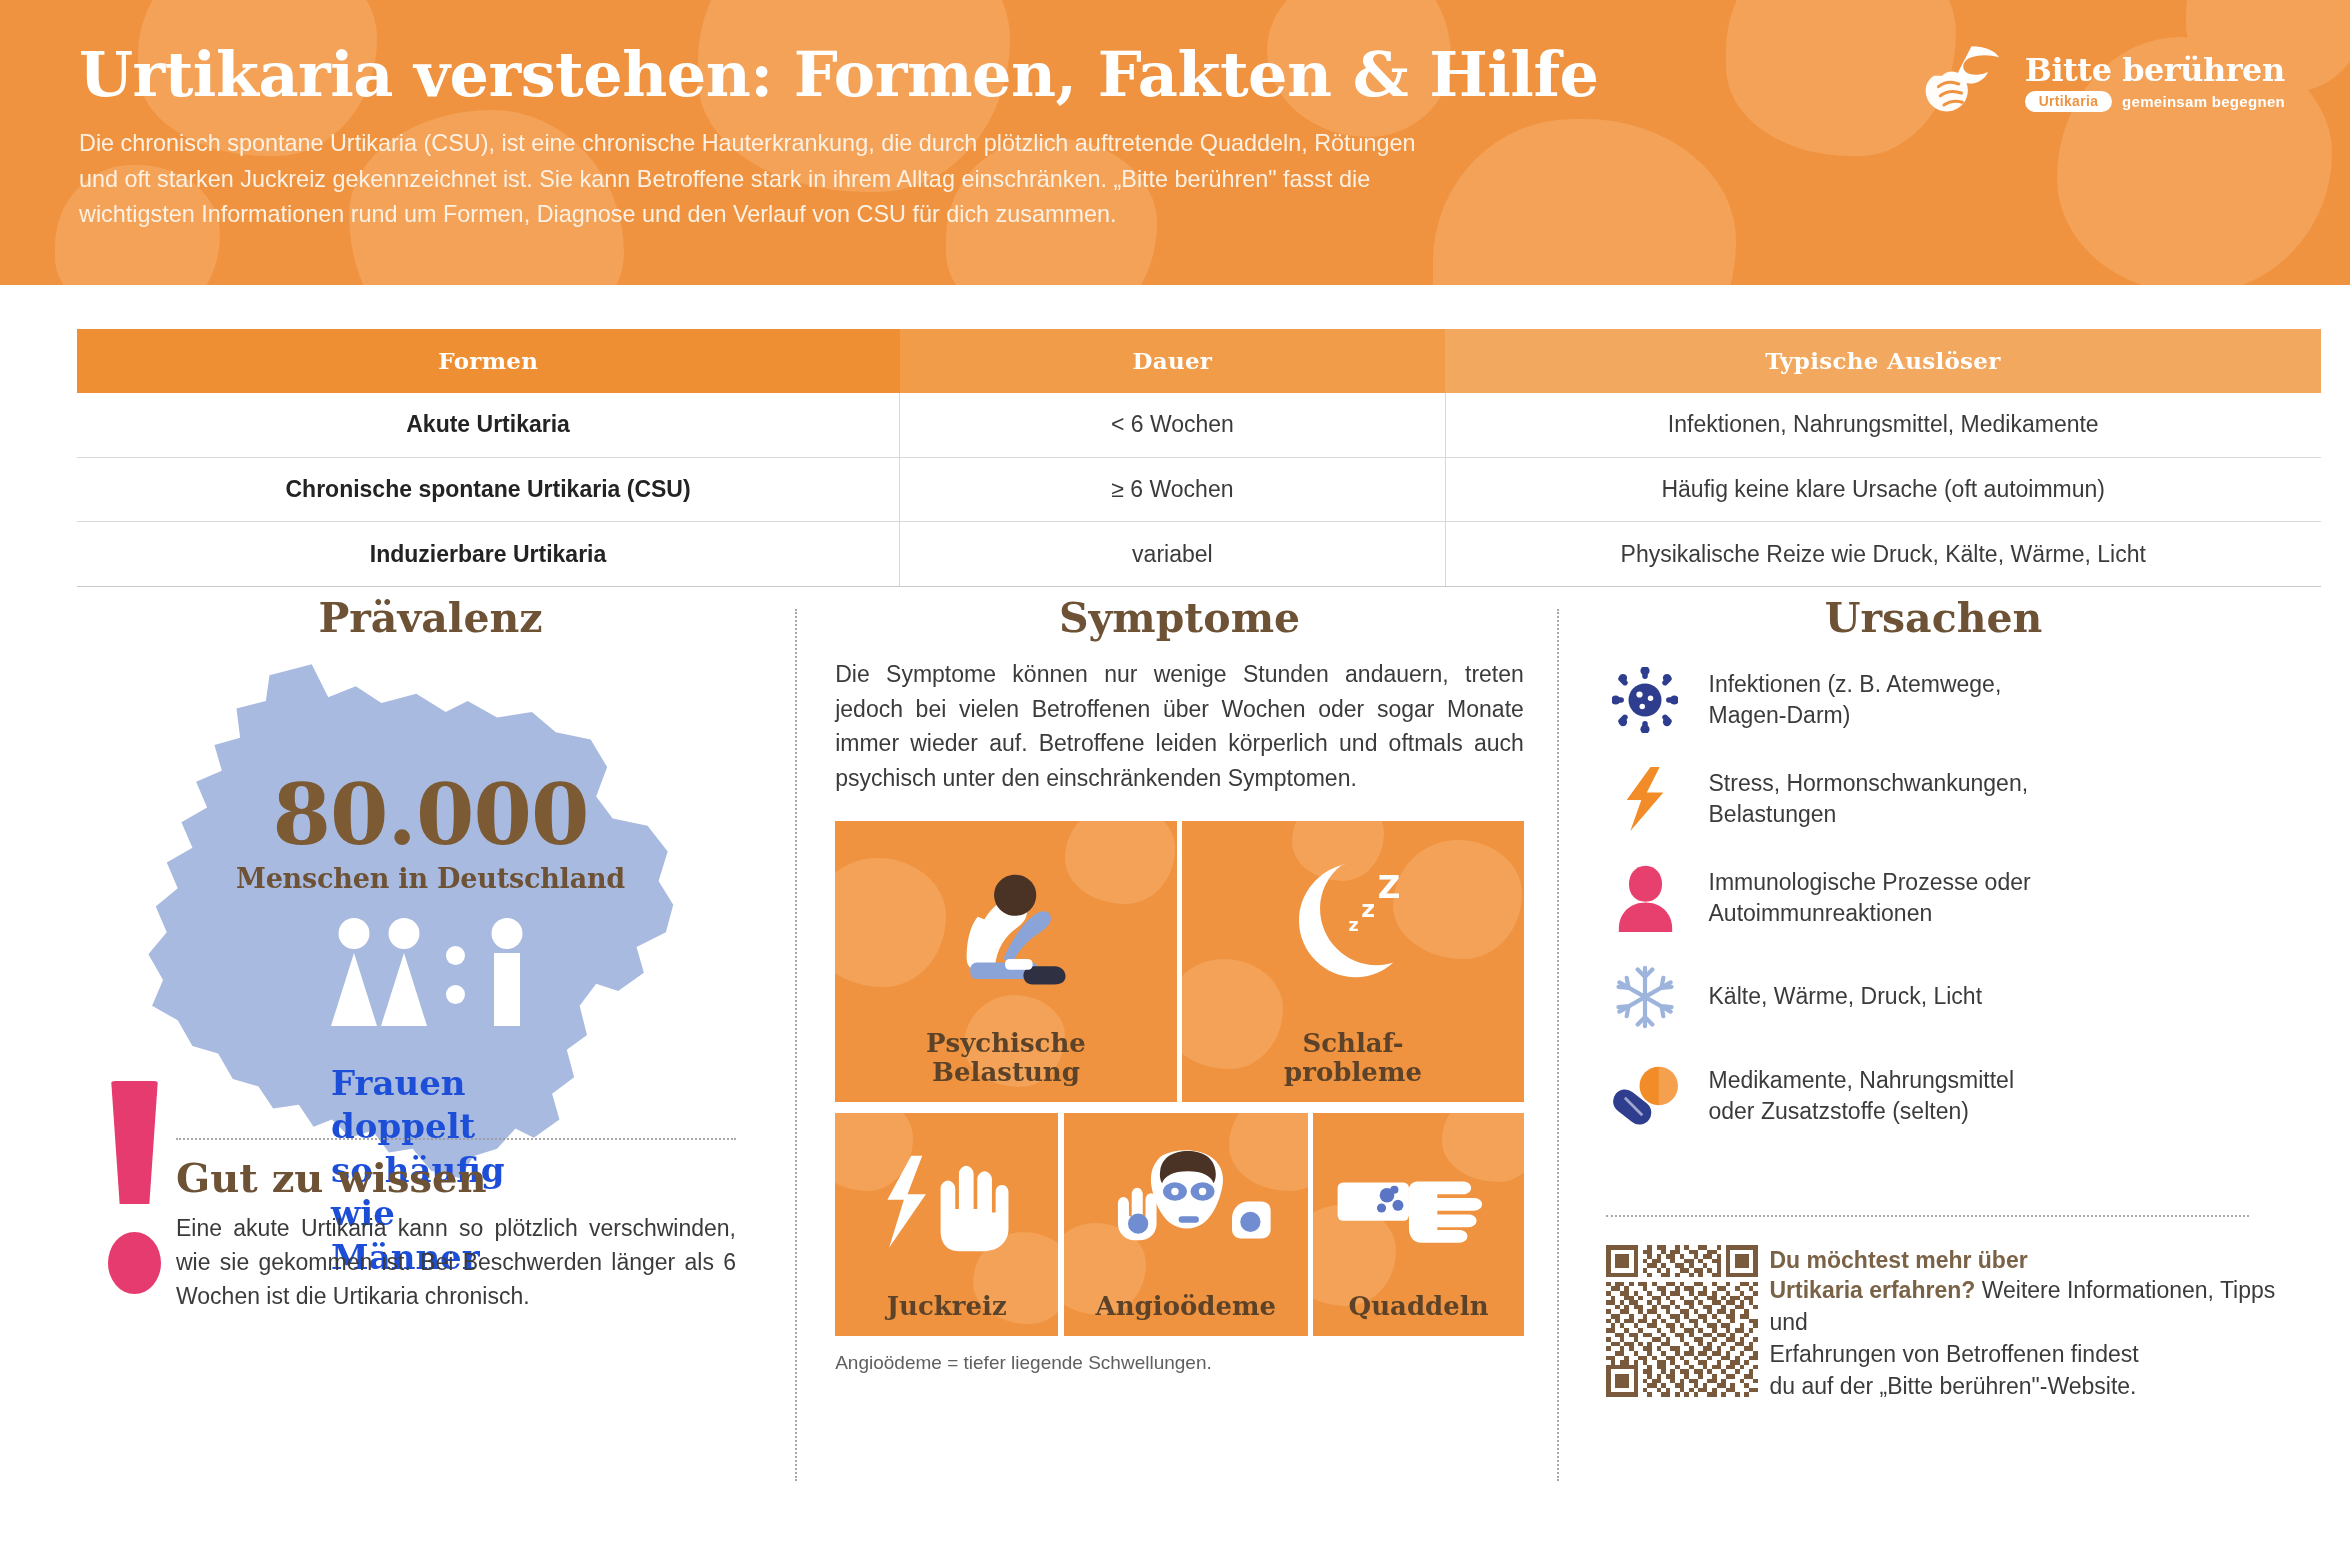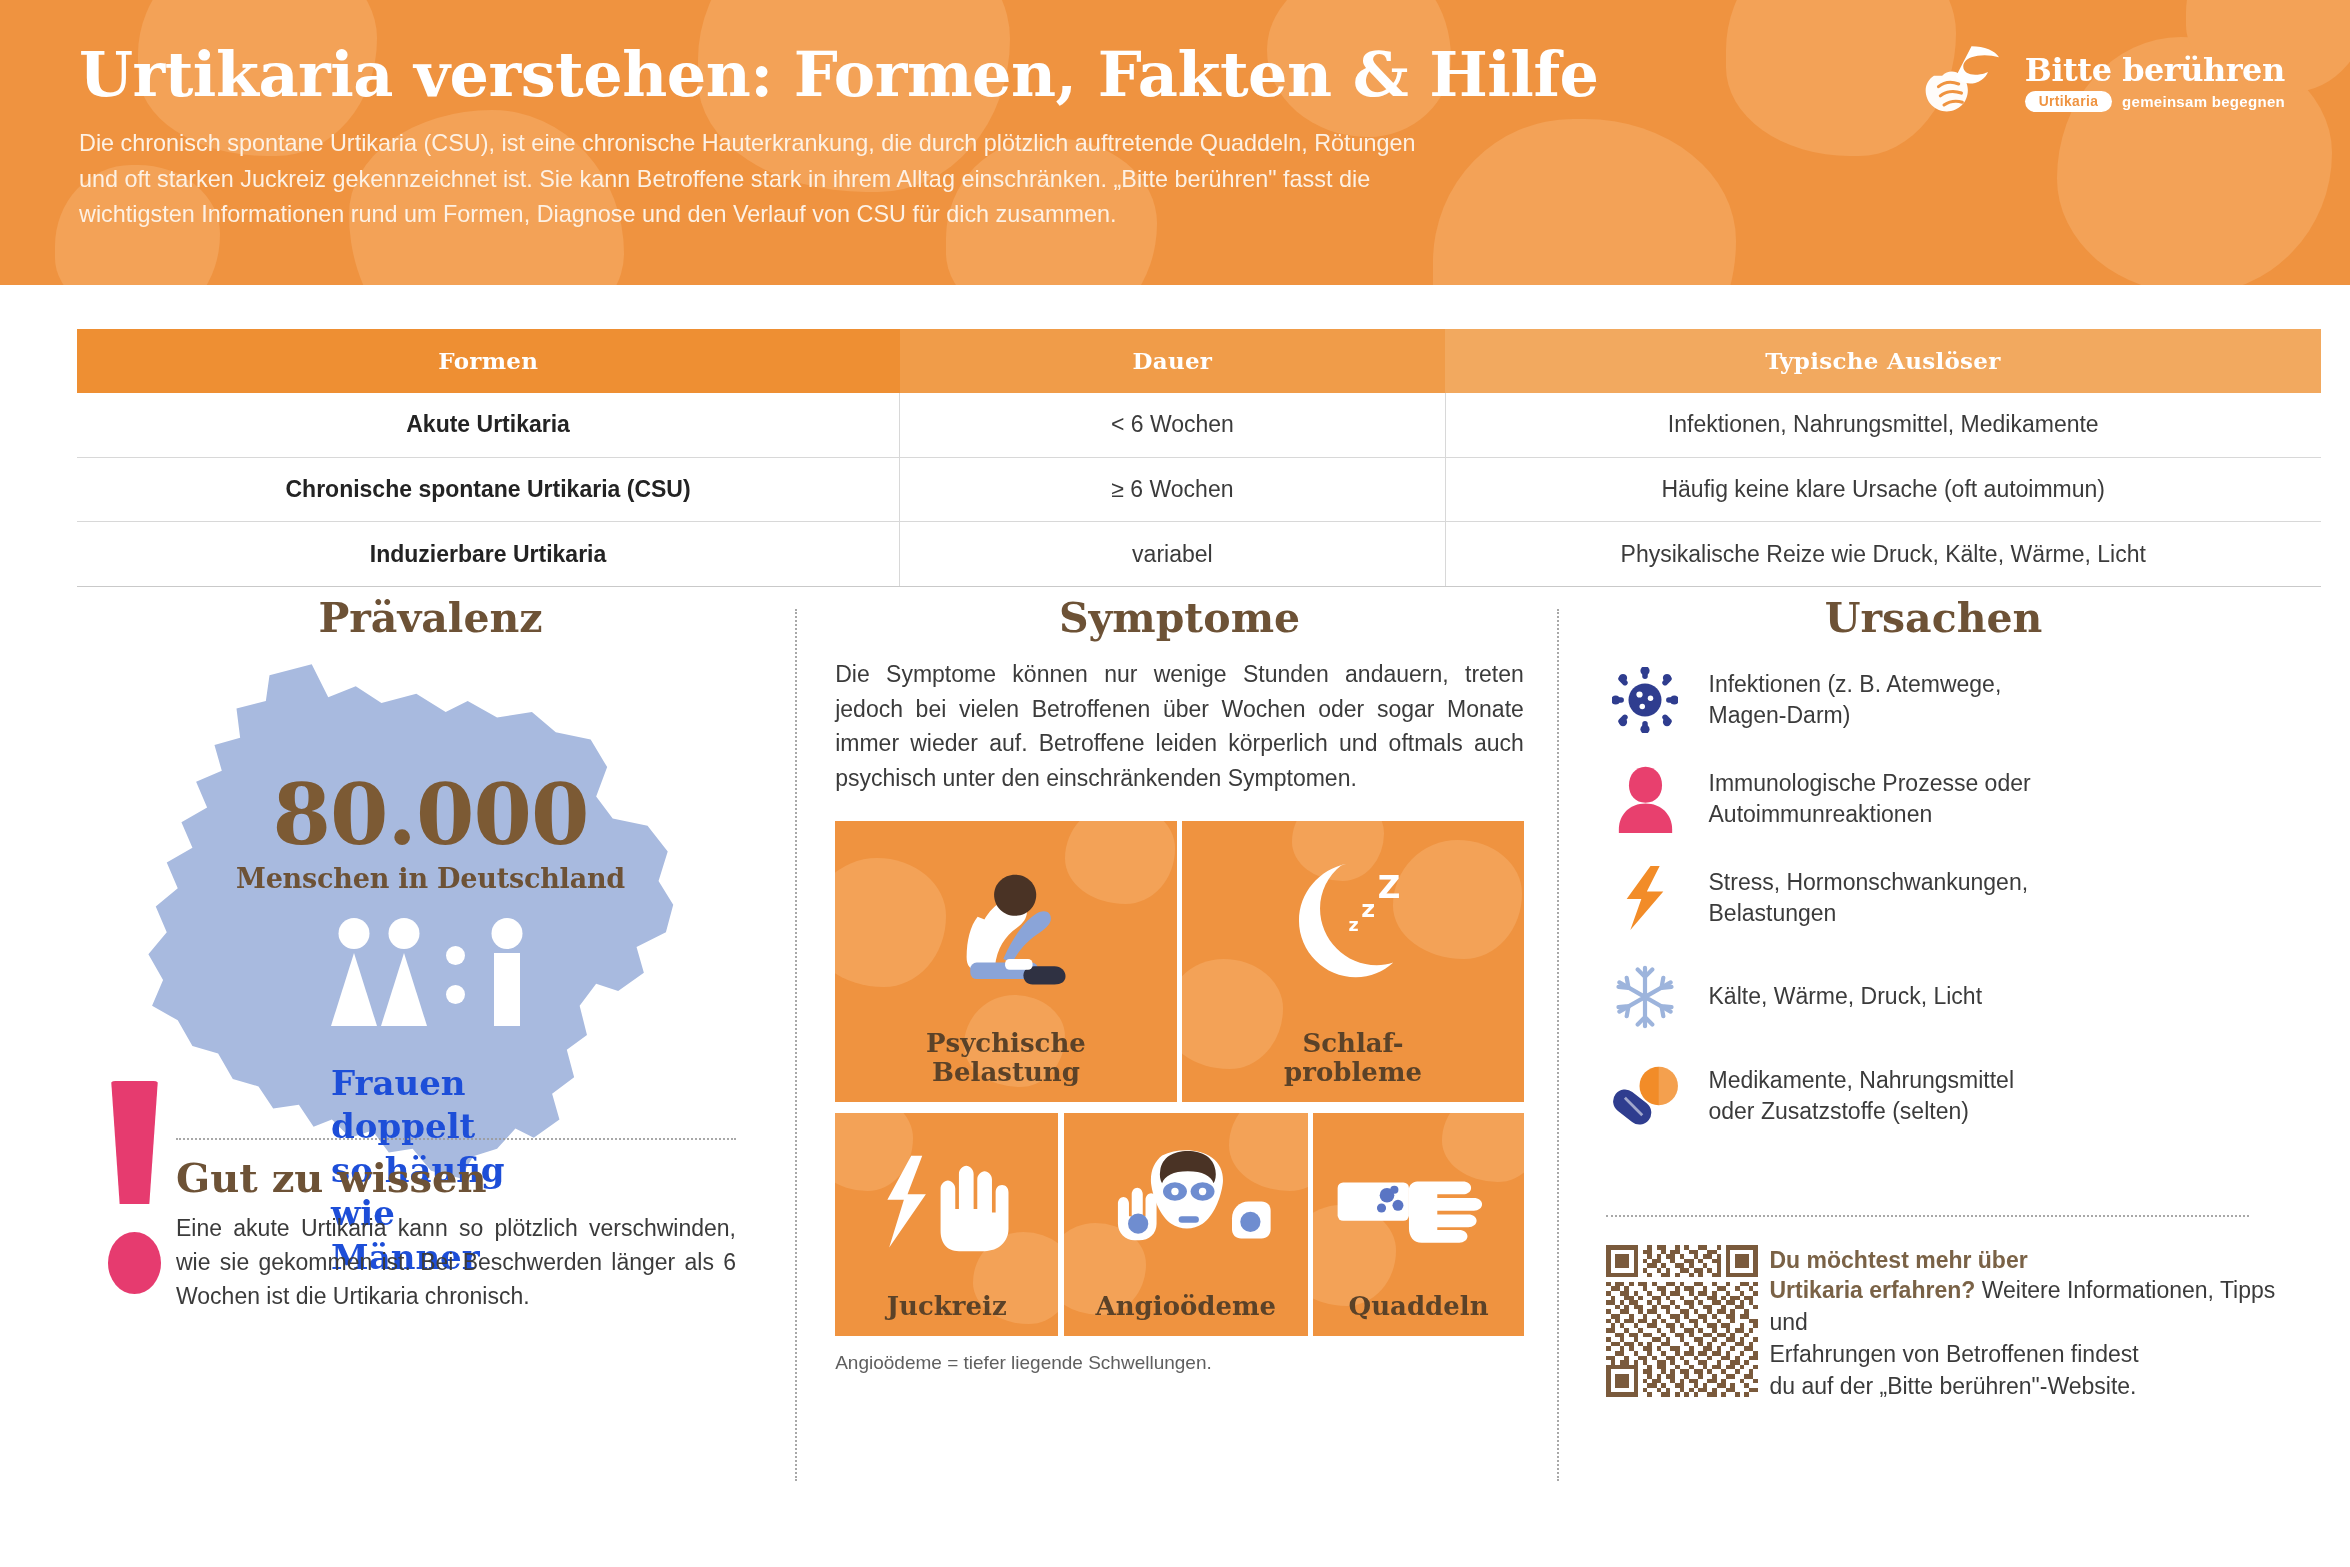--- a/index.html
+++ b/index.html
@@ -475,40 +475,40 @@
             </svg>
           </span>
           <span class="cause-txt">
             <span>Infektionen (z. B. Atemwege,</span><br>
             <span>Magen-Darm)</span>
           </span>
         </div>
 
         <div class="cause">
           <span class="cause-ico">
+            <svg width="44" height="68" viewBox="0 0 48 74">
+              <path d="M30 2 L4 38 L20 38 L8 72 L44 30 L26 30 L40 2 Z" fill="#f28c28"></path>
+            </svg>
+          </span>
+          <span class="cause-txt">
+            <span>Stress, Hormonschwankungen,</span><br>
+            <span>Belastungen</span>
+          </span>
+        </div>
+
+        <div class="cause">
+          <span class="cause-ico">
             <svg width="57" height="68" viewBox="0 0 62 74">
               <path d="M31 2c11 0 18 9 18 20s-7 19-18 19-18-8-18-19S20 2 31 2z" fill="#e8406e"></path>
               <path d="M31 42c17 0 29 12 29 28v4H2v-4c0-16 12-28 29-28z" fill="#e8406e"></path>
             </svg>
           </span>
           <span class="cause-txt">
             <span>Immunologische Prozesse oder</span><br>
             <span>Autoimmunreaktionen</span>
-          </span>
-        </div>
-
-        <div class="cause">
-          <span class="cause-ico">
-            <svg width="44" height="68" viewBox="0 0 48 74">
-              <path d="M30 2 L4 38 L20 38 L8 72 L44 30 L26 30 L40 2 Z" fill="#f28c28"></path>
-            </svg>
-          </span>
-          <span class="cause-txt">
-            <span>Stress, Hormonschwankungen,</span><br>
-            <span>Belastungen</span>
           </span>
         </div>
 
         <div class="cause">
           <span class="cause-ico">
             <svg width="64" height="64" viewBox="0 0 70 70">
               <g stroke="#9db4dc" stroke-width="4.6" stroke-linecap="round" fill="none">
                 <path d="M35 3v64M7 19l56 32M63 19L7 51"></path>
                 <path d="M35 13l-8-8M35 13l8-8M35 57l-8 8M35 57l8 8"></path>
                 <path d="M17 25l-11-1M17 25l-2-11M53 45l11 1M53 45l2 11"></path>

